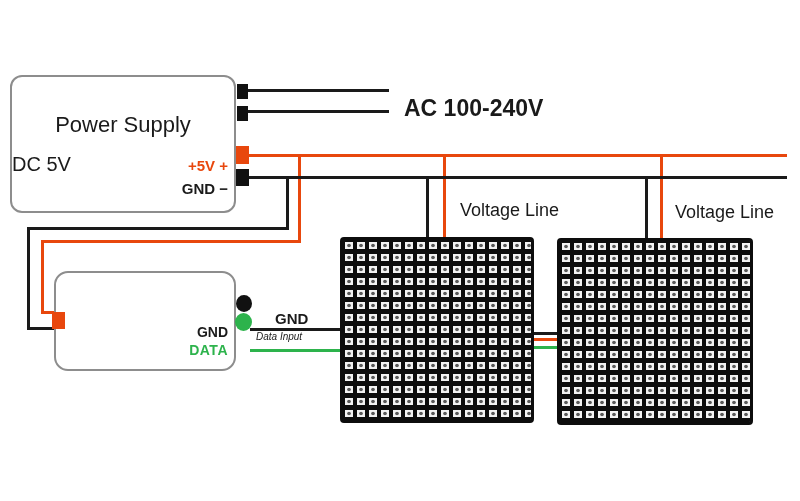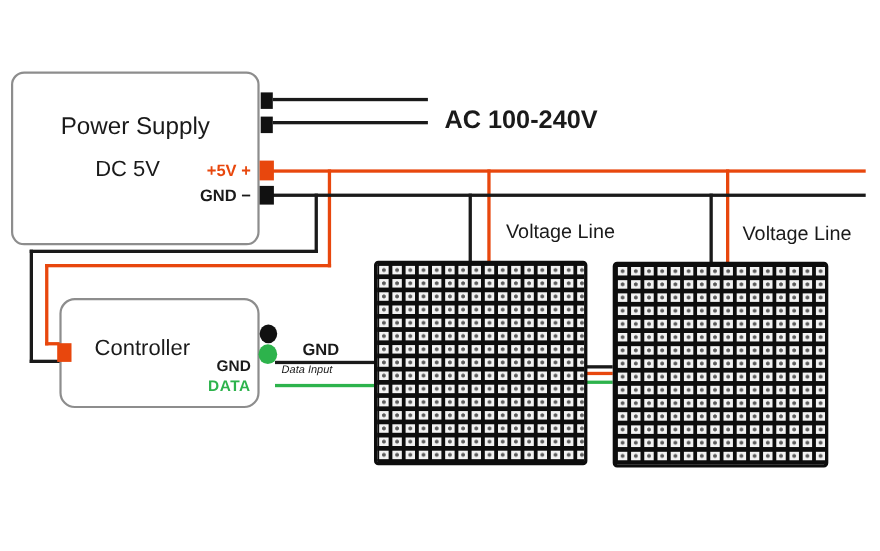--- a/index.html
+++ b/index.html
@@ -57,33 +57,32 @@
   <div class="w red" style="left:41px;top:240px;width:3px;height:74px;"></div>
   <div class="w red" style="left:41px;top:311px;width:14px;height:3px;"></div>
 
   <div class="w" style="left:250px;top:328px;width:90px;height:3px;"></div>
   <div class="w green" style="left:250px;top:349px;width:90px;height:3px;"></div>
 
   <div class="w" style="left:533px;top:332px;width:24px;height:3px;"></div>
   <div class="w red" style="left:533px;top:338px;width:24px;height:3px;"></div>
   <div class="w green" style="left:533px;top:346px;width:24px;height:3px;"></div>
 
-  <div class="device" style="left:10px;top:65px;width:226px;height:158px;">
+  <div class="device" style="left:10px;top:75px;width:226px;height:138px;">
     <div class="lbl" style="left:0;right:0;top:36px;text-align:center;font-size:22px;">Power Supply</div>
-    <div class="lbl" style="left:0;right:14px;top:76px;text-align:center;font-size:20px;">DC 5V</div>
+    <div class="lbl" style="left:0;right:14px;top:76px;font-size:20px;">DC 5V</div>
     <div class="lbl b red-t" style="right:6px;top:81px;font-size:15px;">+5V +</div>
     <div class="lbl b" style="right:6px;top:104px;font-size:15px;text-align:right;">GND −</div>
   </div>
   <div class="term" style="left:237px;top:84px;width:11px;height:15px;"></div>
   <div class="term" style="left:237px;top:106px;width:11px;height:15px;"></div>
   <div class="term orange" style="left:236px;top:146px;width:13px;height:18px;"></div>
   <div class="term" style="left:236px;top:169px;width:13px;height:17px;"></div>
 
   <div class="device" style="left:54px;top:271px;width:182px;height:100px;border-radius:14px;">
-    <div class="lbl" style="left:30px;top:33px;font-size:20px;">Controller</div>
     <div class="lbl b" style="right:6px;top:52px;font-size:14px;">GND</div>
     <div class="lbl b green-t" style="right:6px;top:70px;font-size:14px;letter-spacing:0.5px;">DATA</div>
   </div>
   <div class="term orange" style="left:52px;top:312px;width:13px;height:17px;"></div>
   <div class="dot" style="left:236px;top:295px;width:16px;height:17px;background:#111111;"></div>
   <div class="dot" style="left:235px;top:313px;width:17px;height:18px;background:#2db34c;"></div>
 
   <div class="led-panel" style="left:340px;top:237px;width:194px;height:186px;"></div>
   <div class="led-panel" style="left:557px;top:238px;width:196px;height:187px;"></div>
 

